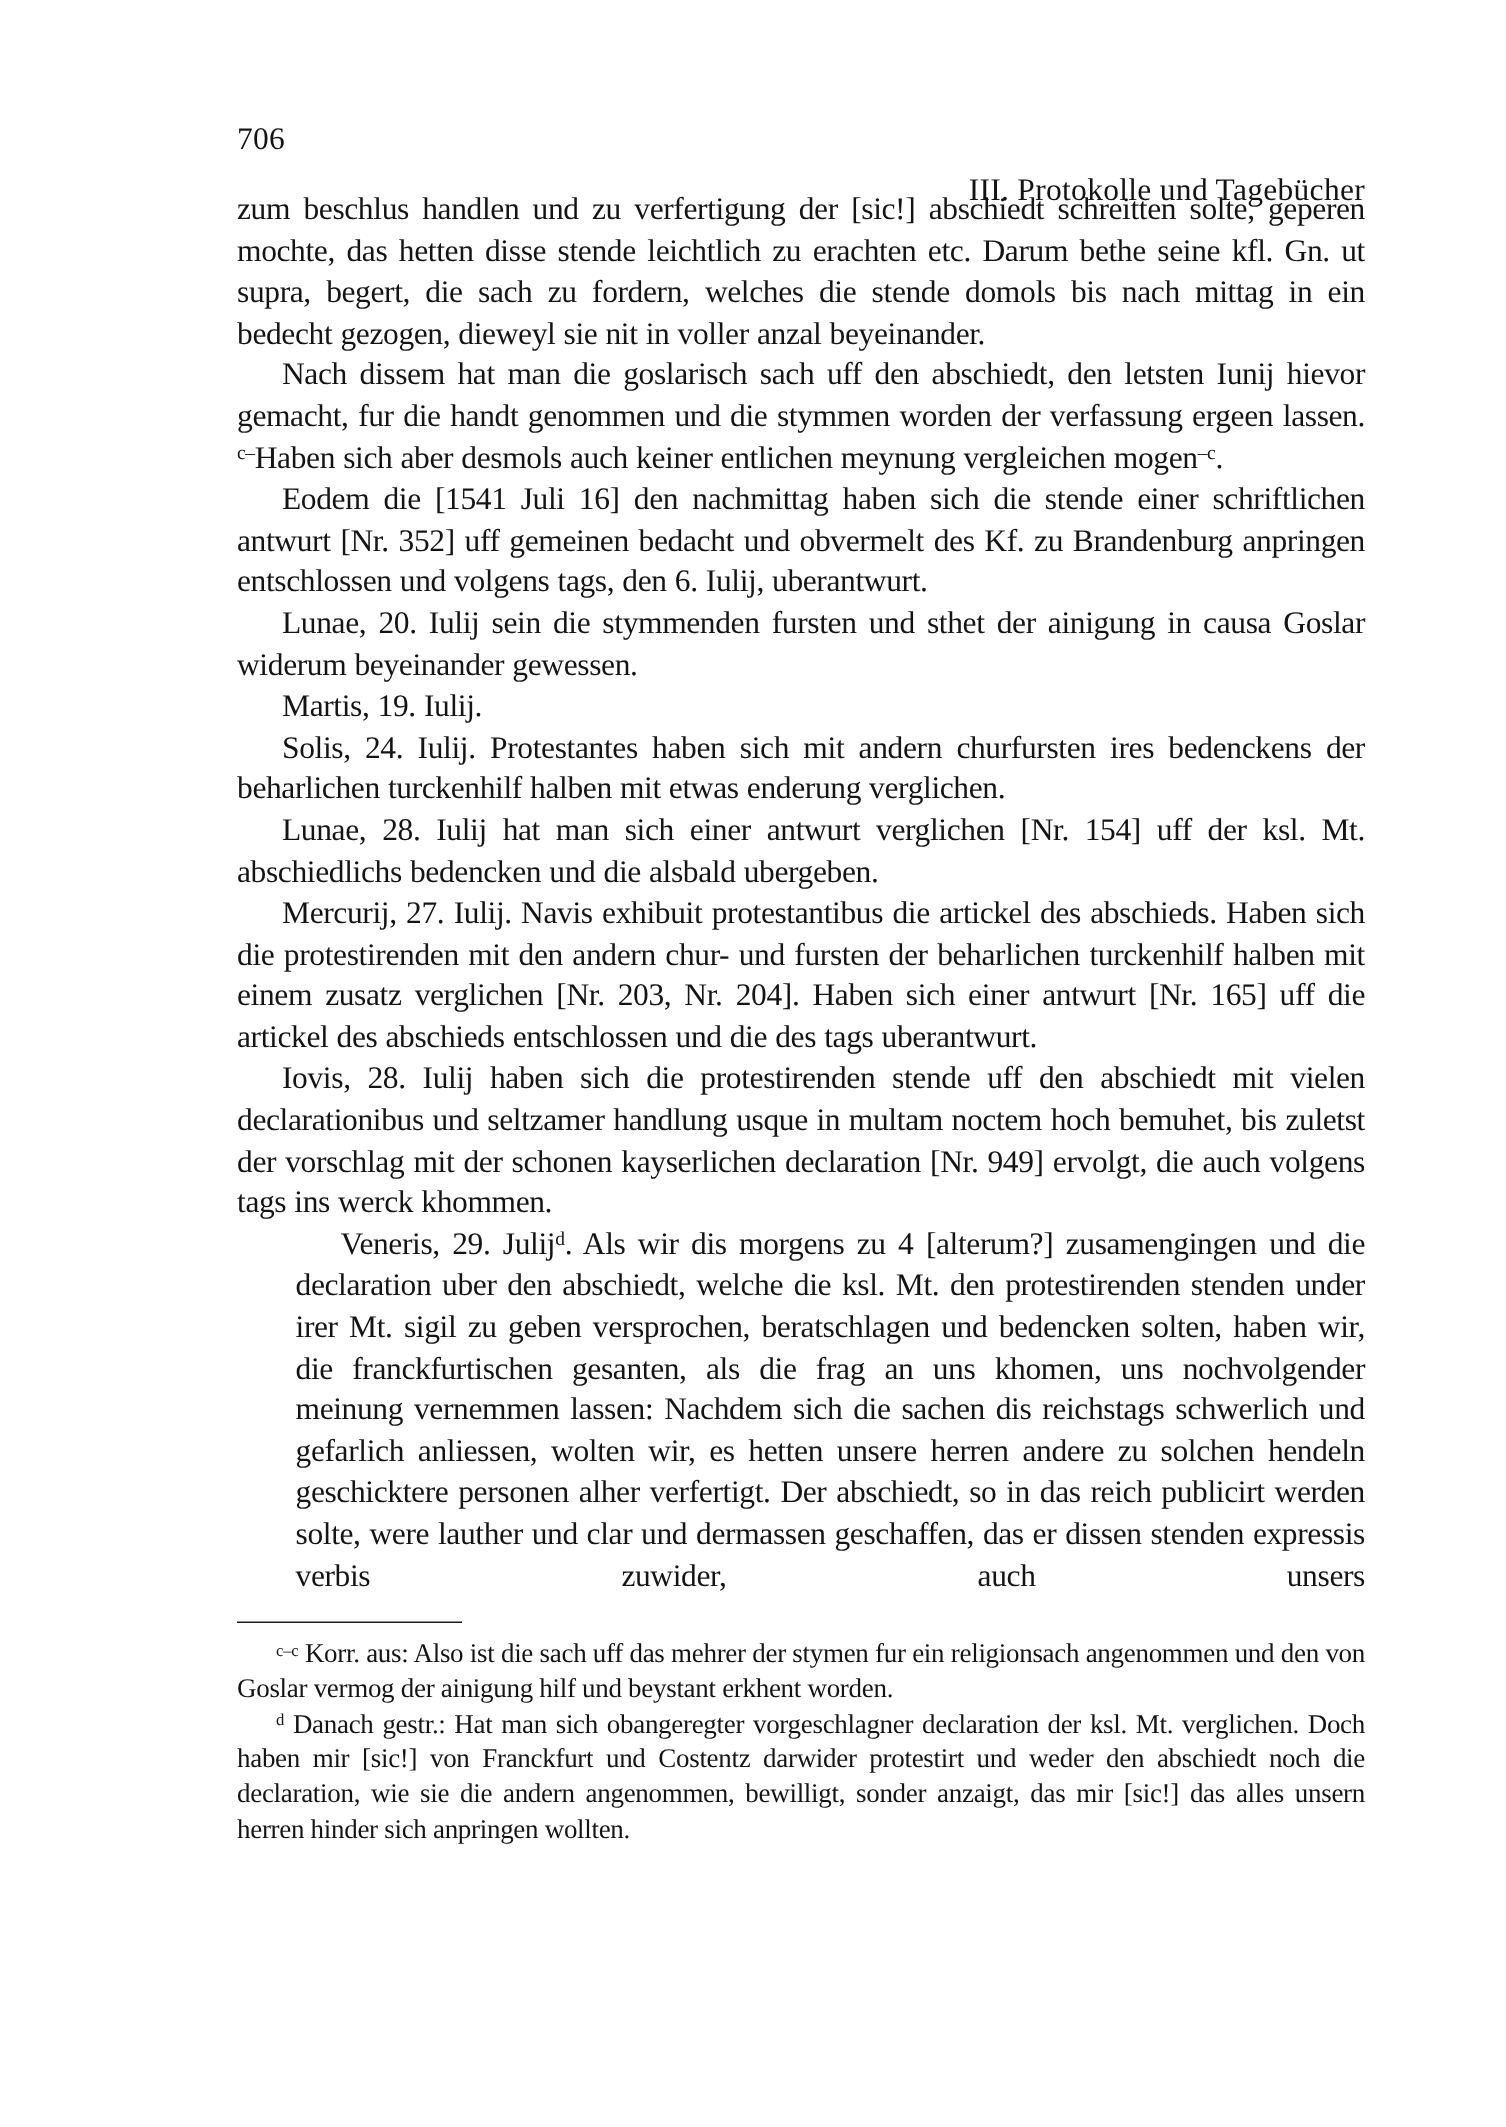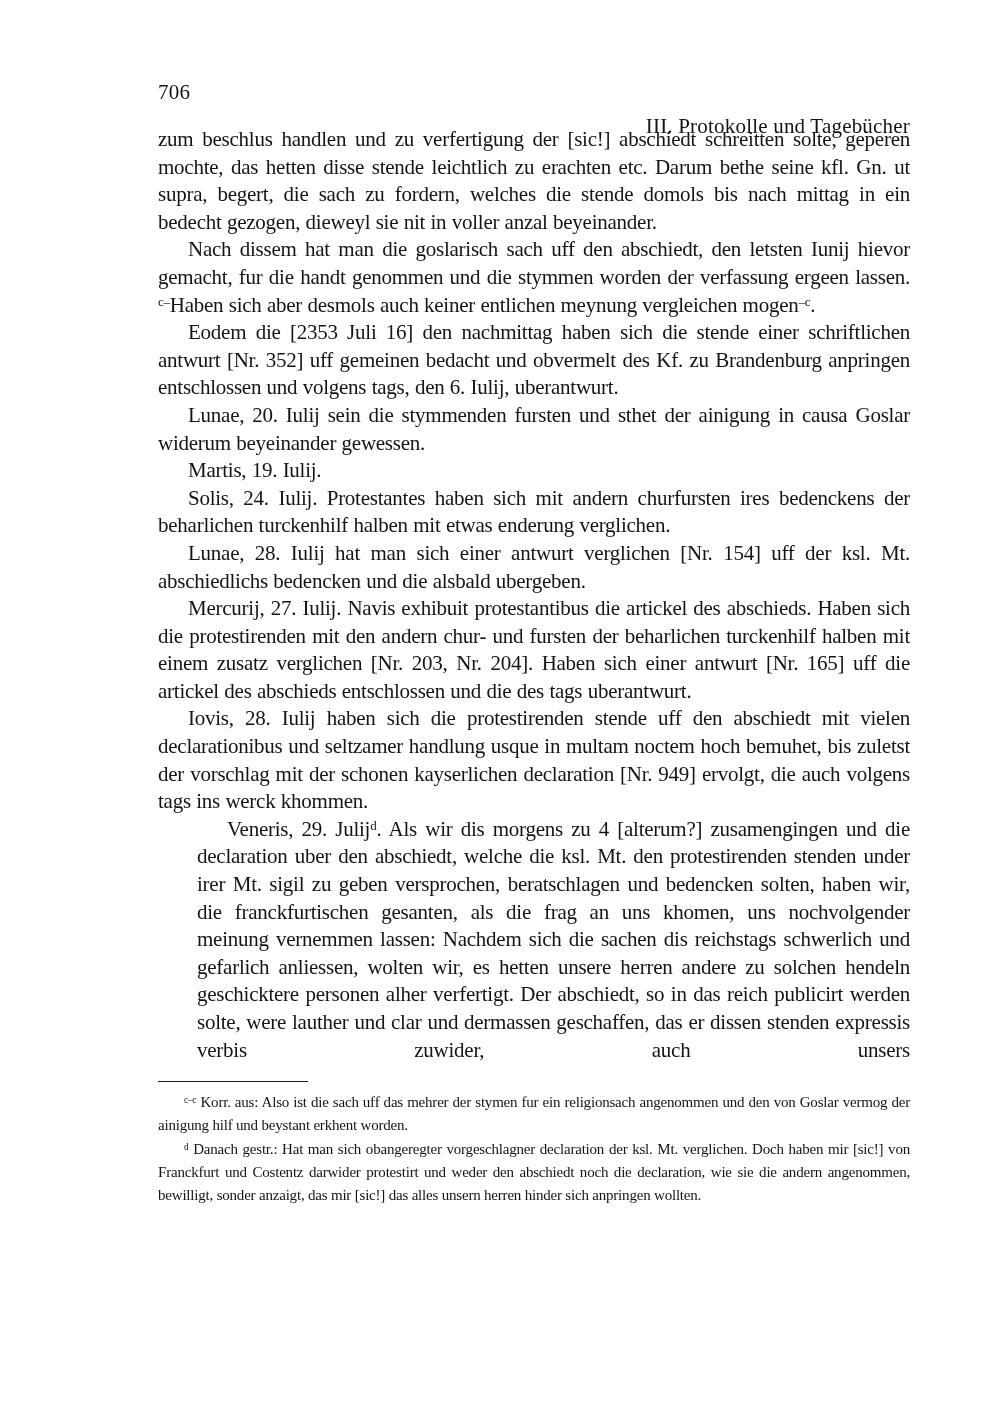--- a/index.html
+++ b/index.html
@@ -32,40 +32,40 @@
     vertical-align:baseline;
     position:relative;
     top:-0.42em;
   }
   .fn-sep{
     width:150px;height:0;
     border-top:1.5px solid #1a1a1a;
     margin:17px 0 9px 0;
   }
   .footnotes{
-    font-size:15px;
+    font-size:18px;
     line-height:23.3px;
     text-align:justify;
     letter-spacing:-0.2px;
   }
   .footnotes p.ind{text-indent:26px;}
 </style>
 </head>
 <body>
 
 <div class="page">
   <div class="text-block">
     <div class="header-row">
       <span class="page-num">706</span>
       <span class="running-head">III. Protokolle und Tagebücher</span>
     </div>
     <div class="body">
         <p class="para"><span>zum beschlus handlen und zu verfertigung der </span><span class="it">[sic!]</span><span> abschiedt schreitten solte, geperen mochte, das hetten disse stende leichtlich zu erachten etc. Darum bethe seine kfl. Gn. ut supra, begert, die sach zu fordern, welches die stende domols bis nach mittag in ein bedecht gezogen, dieweyl sie nit in voller anzal beyeinander.</span></p>
         <p class="para ind"><span>Nach dissem hat man die goslarisch sach uff den abschiedt, den letsten Iunij hievor gemacht, fur die handt genommen und die stymmen worden der verfassung ergeen lassen. </span><sup>c–</sup><span>Haben sich aber desmols auch keiner entlichen meynung vergleichen mogen</span><sup>–c</sup><span>.</span></p>
-        <p class="para ind"><span>Eodem die </span><span class="it">[2353 Juli 16]</span><span> den nachmittag haben sich die stende einer schriftlichen antwurt </span><span class="it">[Nr. 352]</span><span> uff gemeinen bedacht und obvermelt des Kf. zu Brandenburg anpringen entschlossen und volgens tags, den 6. Iulij, uberantwurt.</span></p>
+        <p class="para ind"><span>Eodem die </span><span class="it">[1541 Juli 16]</span><span> den nachmittag haben sich die stende einer schriftlichen antwurt </span><span class="it">[Nr. 352]</span><span> uff gemeinen bedacht und obvermelt des Kf. zu Brandenburg anpringen entschlossen und volgens tags, den 6. Iulij, uberantwurt.</span></p>
         <p class="para ind"><span>Lunae, 20. Iulij sein die stymmenden fursten und sthet der ainigung in causa Goslar widerum beyeinander gewessen.</span></p>
         <p class="para ind"><span>Martis, 19. Iulij.</span></p>
         <p class="para ind"><span>Solis, 24. Iulij. Protestantes haben sich mit andern churfursten ires bedenckens der beharlichen turckenhilf halben mit etwas enderung verglichen.</span></p>
         <p class="para ind"><span>Lunae, 28. Iulij hat man sich einer antwurt verglichen </span><span class="it">[Nr. 154]</span><span> uff der ksl. Mt. abschiedlichs bedencken und die alsbald ubergeben.</span></p>
         <p class="para ind"><span>Mercurij, 27. Iulij. Navis exhibuit protestantibus die artickel des abschieds. Haben sich die protestirenden mit den andern chur- und fursten der beharlichen turckenhilf halben mit einem zusatz verglichen </span><span class="it">[Nr. 203, Nr. 204]</span><span>. Haben sich einer antwurt </span><span class="it">[Nr. 165]</span><span> uff die artickel des abschieds entschlossen und die des tags uberantwurt.</span></p>
         <p class="para ind"><span>Iovis, 28. Iulij haben sich die protestirenden stende uff den abschiedt mit vielen declarationibus und seltzamer handlung usque in multam noctem hoch bemuhet, bis zuletst der vorschlag mit der schonen kayserlichen declaration </span><span class="it">[Nr. 949]</span><span> ervolgt, die auch volgens tags ins werck khommen.</span></p>
         <p class="para ind flush-last"><span>Veneris, 29. Julij</span><sup>d</sup><span>. Als wir dis morgens zu 4 </span><span class="it">[alterum?]</span><span> zusamengingen und die declaration uber den abschiedt, welche die ksl. Mt. den protestirenden stenden under irer Mt. sigil zu geben versprochen, beratschlagen und bedencken solten, haben wir, die franckfurtischen gesanten, als die frag an uns khomen, uns nochvolgender meinung vernemmen lassen: Nachdem sich die sachen dis reichstags schwerlich und gefarlich anliessen, wolten wir, es hetten unsere herren andere zu solchen hendeln geschicktere personen alher verfertigt. Der abschiedt, so in das reich publicirt werden solte, were lauther und clar und dermassen geschaffen, das er dissen stenden expressis verbis zuwider, auch unsers</span></p>
       </div>
     <div class="fn-sep"></div>
     <div class="footnotes">

